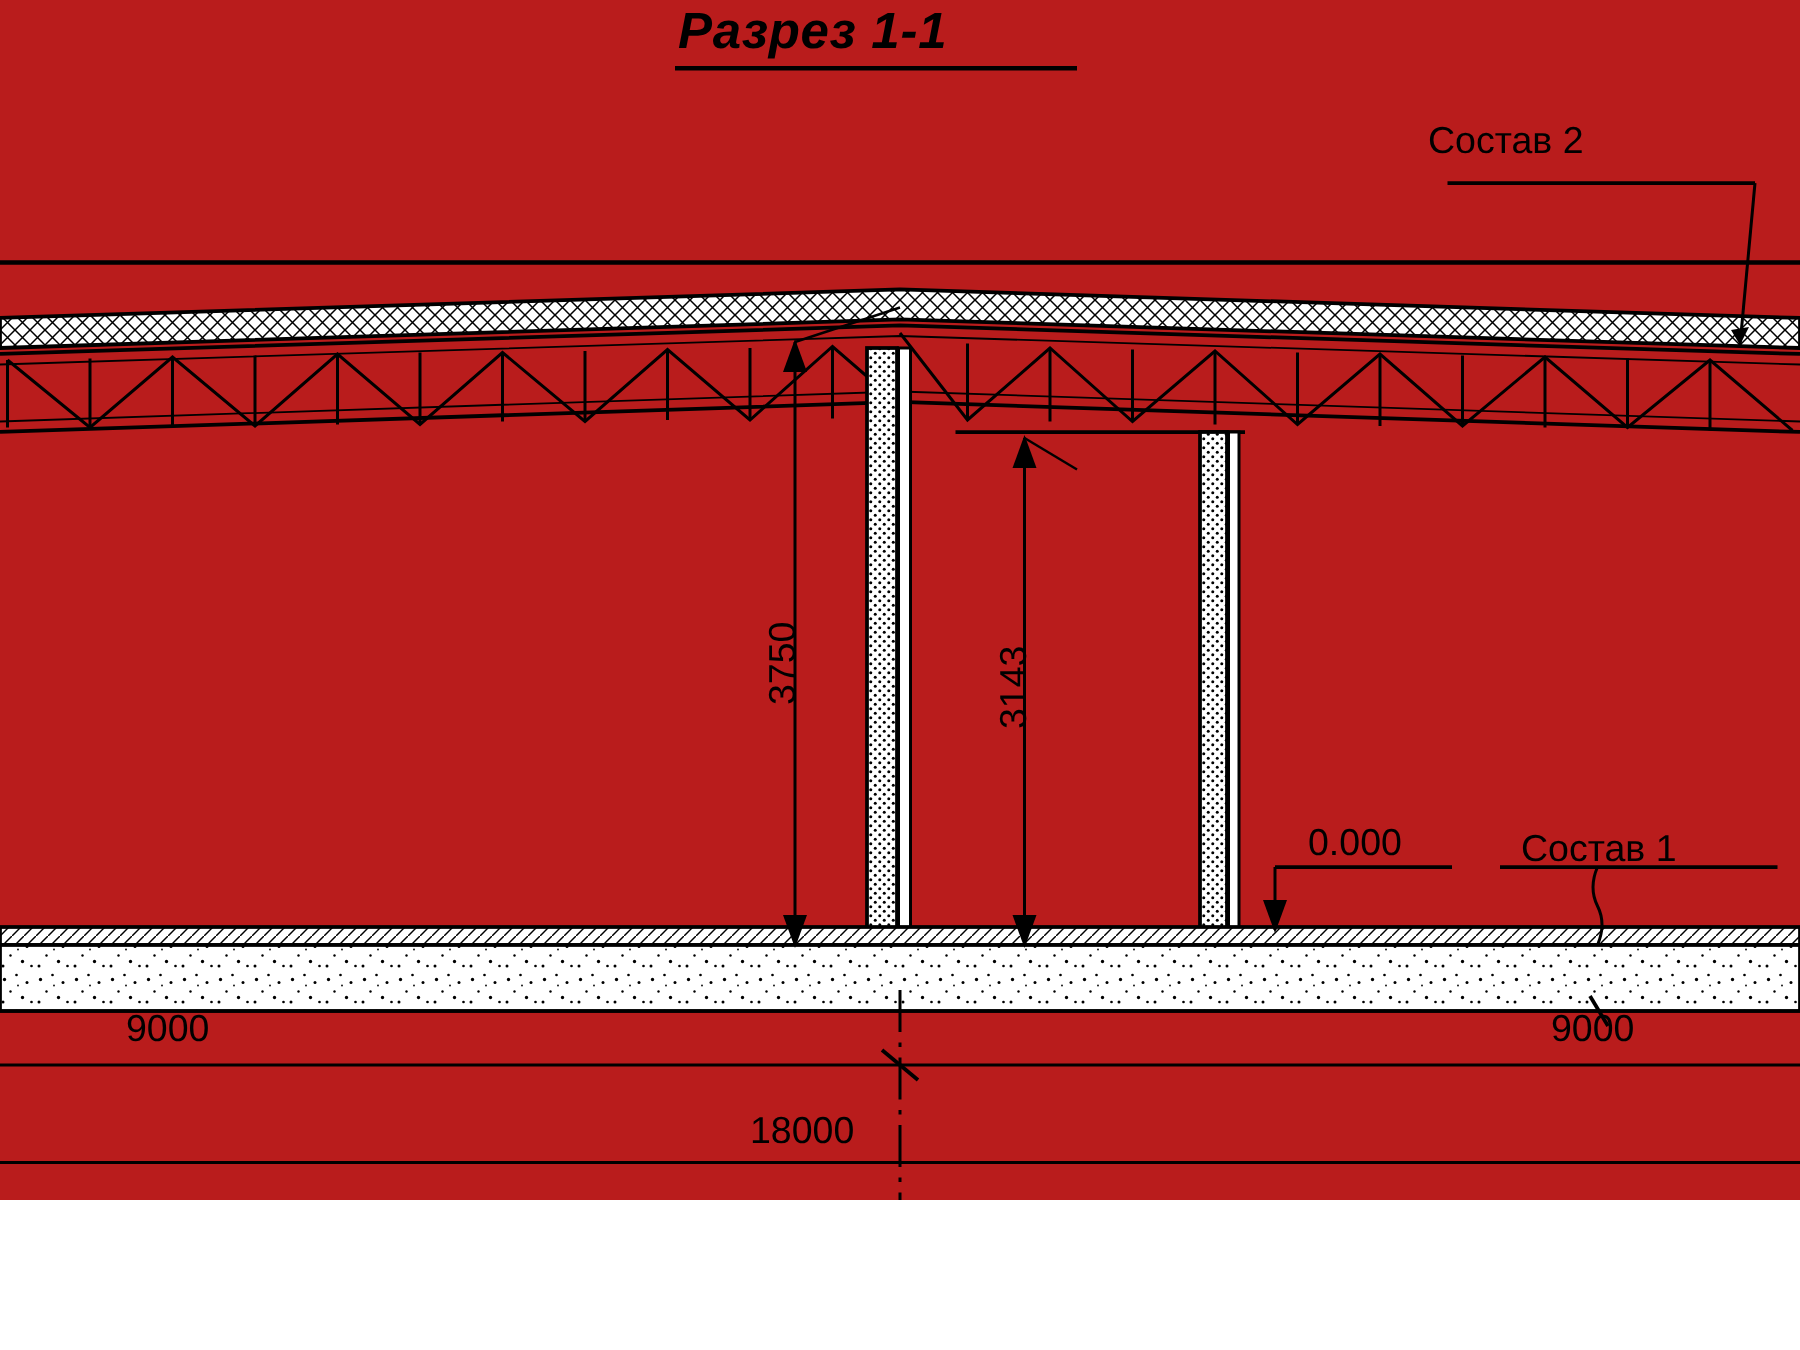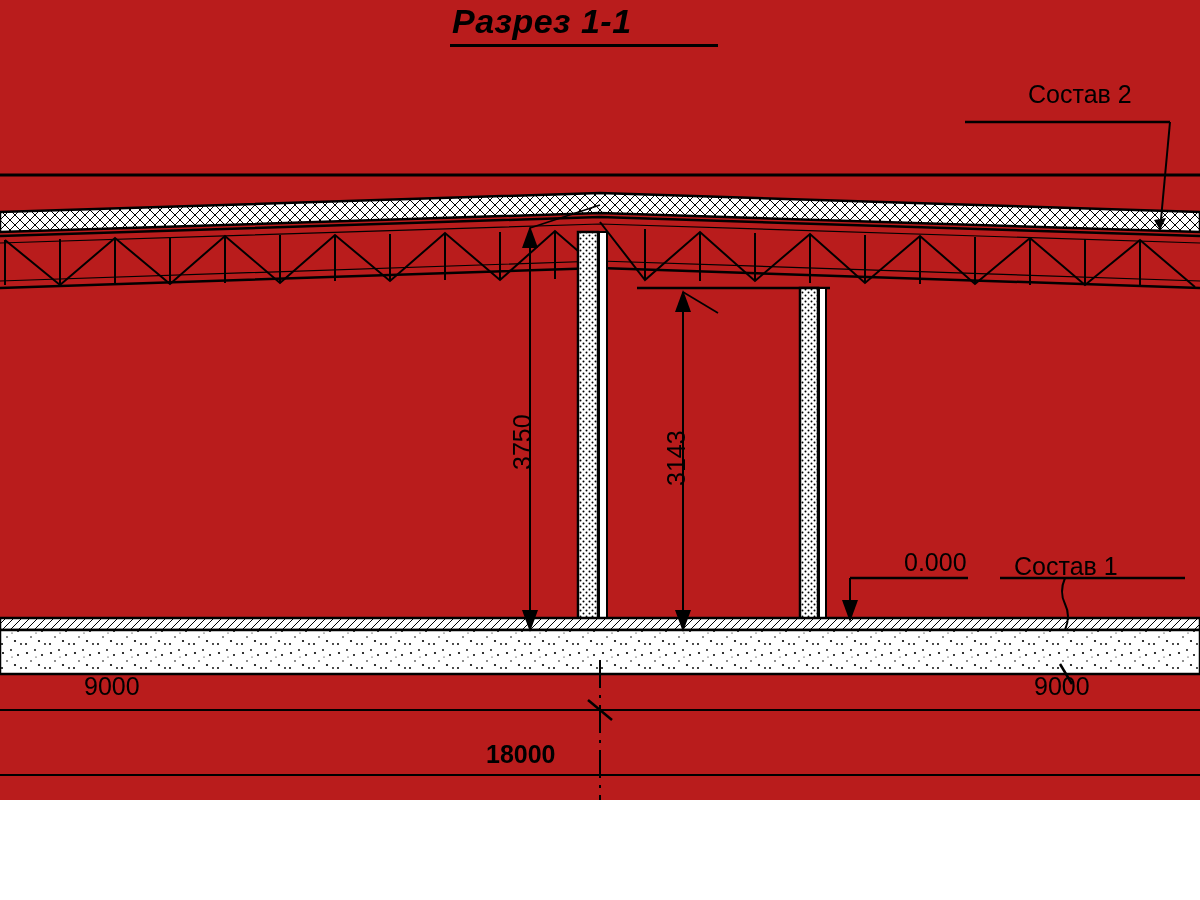--- a/index.html
+++ b/index.html
@@ -178,31 +178,31 @@
     <g>
       <line x1="600" y1="660" x2="600" y2="812" stroke="#000" stroke-width="2" stroke-dasharray="28 7 3 7"></line>
       <circle cx="600" cy="848" r="42" fill="#ffffff" stroke="#000" stroke-width="3"></circle>
       <line x1="600" y1="806" x2="600" y2="890" stroke="#000" stroke-width="2" stroke-dasharray="28 7 3 7"></line>
     </g>
   </svg>
 
   <div class="lbl title" style="left:452px; top:2px;">Разрез 1-1</div>
   <div class="title-underline" style="left:450px; top:44px; width:268px;"></div>
 
-  <div class="lbl callout" style="left:1028px; top:80px;">Состав 2</div>
+  <div class="lbl callout" style="left:952px; top:80px;">Состав 2</div>
 
   <div class="lbl callout" style="left:1014px; top:552px;">Состав 1</div>
 
-  <div class="lbl dimtext" style="left:872px; top:548px;margin-left:32px;">0.000</div>
+  <div class="lbl dimtext" style="left:872px; top:548px;">0.000</div>
 
   <div class="lbl vdim" style="left:508px; top:470px;">3750</div>
 
   <div class="lbl vdim" style="left:662px; top:486px;">3143</div>
 
   <div class="lbl dimtext" style="left:84px; top:672px;">9000</div>
 
   <div class="lbl dimtext" style="left:1034px; top:672px;">9000</div>
 
-  <div class="lbl dimtext" style="left:486px; top:740px;font-weight:bold;">18000</div>
+  <div class="lbl dimtext" style="left:500px; top:740px;">18000</div>
 
   <div class="lbl axis-letter" style="left:589px; top:832px;">Г</div>
 
 </div>
 
 </body></html>

